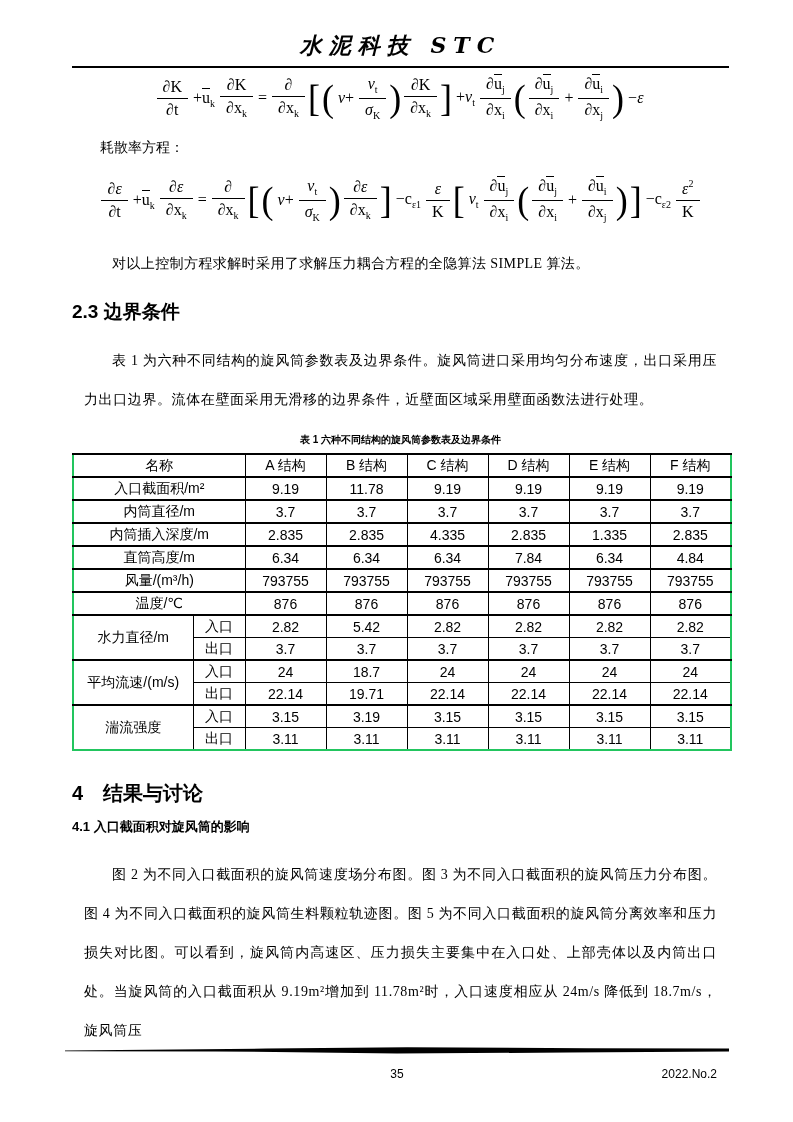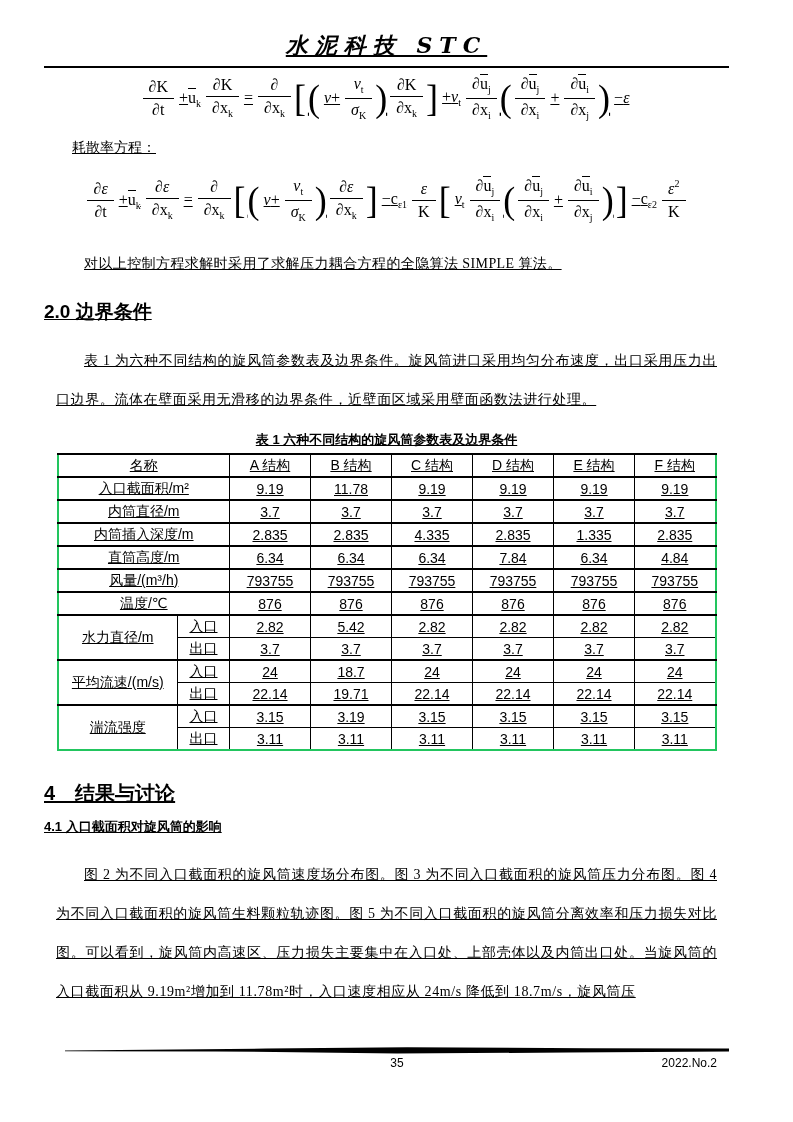--- a/index.html
+++ b/index.html
@@ -1,18 +1,18 @@
 <!DOCTYPE html>
 <html><head>
 <meta charset="utf-8">
 <style>
   html,body{margin:0;padding:0;background:#ffffff;}
   .page{position:relative;width:793px;height:1122px;background:#ffffff;color:#000;
         font-family:"Liberation Serif","DejaVu Serif",serif;overflow:hidden;}
-  .content{padding:30px 64px 0 44px;text-decoration:underline;}
+  .content{padding:30px 64px 0 72px;}
 
   
   .journal-title{text-align:center;font-size:22px;line-height:30px;letter-spacing:7px;
                  font-style:italic;font-weight:bold;font-family:"DejaVu Serif",serif;}
   .header-rule{height:2px;background:#000;margin-top:6px;}
 
   
   .eq{display:flex;justify-content:center;align-items:center;min-height:60px;
       font-family:"Liberation Serif","DejaVu Serif",serif;font-size:16px;flex-wrap:nowrap;}
   .eq .run{display:inline-block;margin:0 3px;white-space:nowrap;}
@@ -33,32 +33,32 @@
   .oneline{white-space:nowrap;letter-spacing:0.4px;}
   .eq-label{font-size:14px;line-height:40px;text-indent:2em;margin:0;}
 
   .h-sec{font-family:"Liberation Sans","DejaVu Sans",sans-serif;font-weight:bold;margin:0;}
   .h32{font-size:19px;line-height:34px;margin-top:4px;}
   .h4{font-size:20px;line-height:36px;margin-top:24px;}
   .h41{font-size:13px;line-height:32px;}
 
   
   .tbl-caption{text-align:center;font-family:"Liberation Sans","DejaVu Sans",sans-serif;
-               font-weight:bold;font-size:13px;line-height:18px;margin-top:8px;}
+               font-weight:bold;font-size:10px;line-height:18px;margin-top:8px;}
   table.params{border-collapse:collapse;width:658px;margin:4px auto 0;table-layout:fixed;
                font-family:"Liberation Sans","DejaVu Sans",sans-serif;font-size:14px;
                border:2px solid #22c55e;}
   table.params td,table.params th{border:1px solid #000;text-align:center;height:21px;
                padding:0 1px;font-weight:normal;overflow:hidden;}
   table.params tr.major>td,table.params tr.major>th{border-top-width:2px;}
 
   
   .footer{position:absolute;left:65px;right:64px;top:1046px;}
   .footer-rule{display:block;width:100%;height:9px;}
-  .footer-row{position:relative;height:18px;margin-top:1px;
+  .footer-row{position:relative;height:18px;margin-top:12px;
               font-family:"Liberation Sans","DejaVu Sans",sans-serif;font-size:12px;}
   .page-number{position:absolute;left:0;right:0;text-align:center;}
   .issue-number{position:absolute;right:12px;top:0;}
 </style>
 </head>
 <body>
 
 <div class="page">
   <div class="content">
 
@@ -167,21 +167,21 @@
         <span class="big">]</span>
         <span class="run"><span class="tok">−</span><span class="tok">c</span><span class="sub">ε2</span></span>
         <span class="frac">
           <span class="num"><span class="run"><span class="tok it">ε</span><span class="sup">2</span></span></span>
           <span class="den"><span class="run"><span class="tok">K</span></span></span>
         </span>
       </div>
 
     <p class="para oneline">对以上控制方程求解时采用了求解压力耦合方程的全隐算法 SIMPLE 算法。</p>
 
-    <h3 class="h-sec h32">2.0 边界条件</h3>
+    <h3 class="h-sec h32">2.3 边界条件</h3>
 
     <p class="para">表 1 为六种不同结构的旋风筒参数表及边界条件。旋风筒进口采用均匀分布速度，出口采用压力出口边界。流体在壁面采用无滑移的边界条件，近壁面区域采用壁面函数法进行处理。</p>
 
     <div class="tbl-caption">表 1 六种不同结构的旋风筒参数表及边界条件</div>
 
     <table class="params">
       <colgroup>
         <col style="width:120px">
           <col style="width:52px">
         <col style="width:81px">

